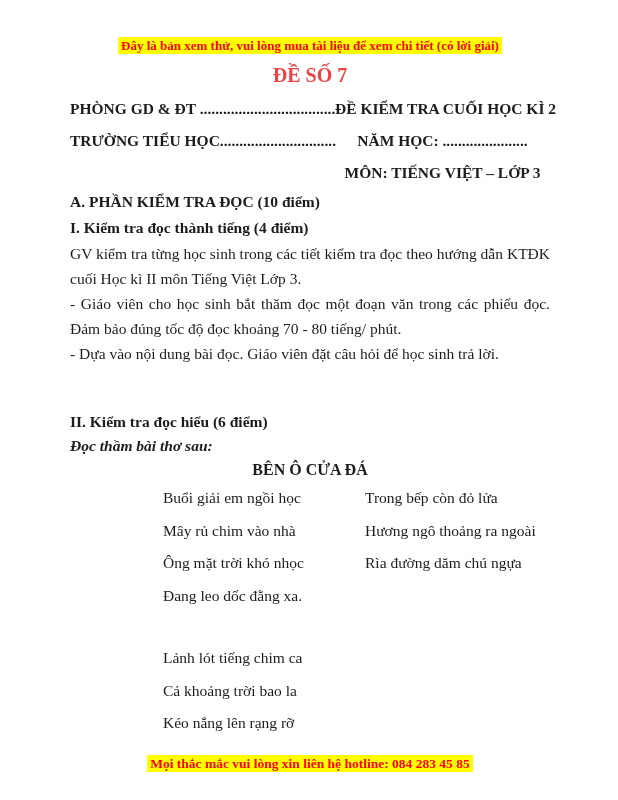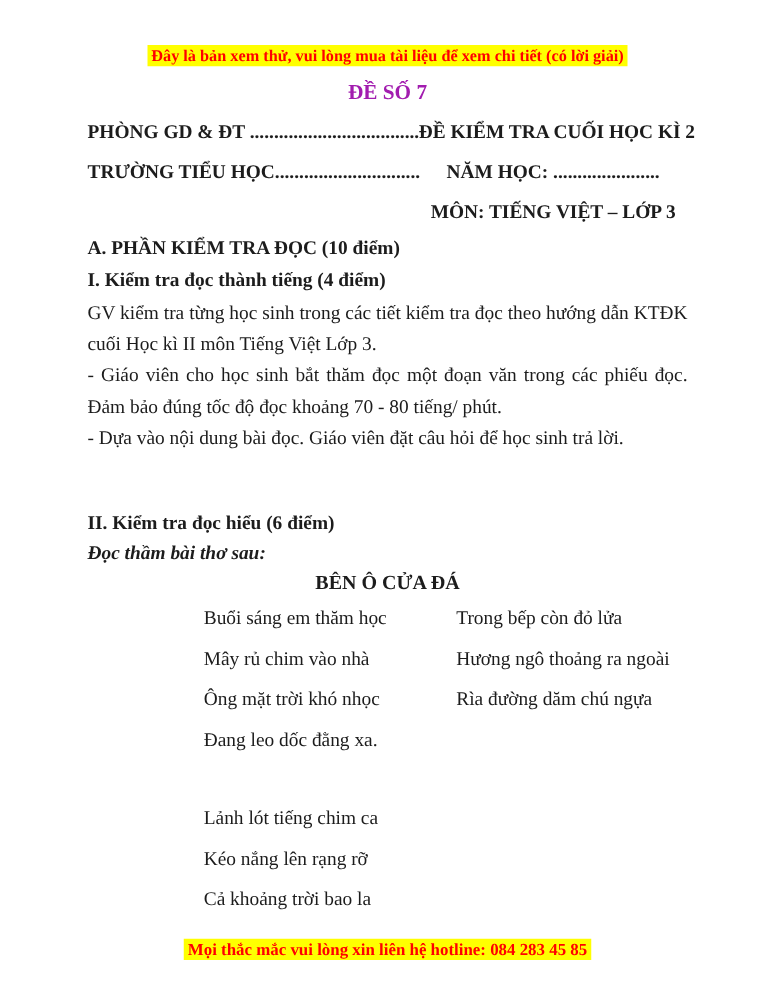--- a/index.html
+++ b/index.html
@@ -19,23 +19,23 @@
   .center { text-align: center; }
   .hl {
     background: #ffff00;
     color: #ff0000;
     font-weight: bold;
     padding: 1px 3px;
   }
   .top-banner-row span { font-size: 13px; }
   .exam-no-row { margin-top: 10px; }
   .exam-no-row span {
-    color: #a21caf;
+    color: #ef4444;
     font-weight: bold;
-    font-size: 17px;
+    font-size: 20px;
   }
   .header-block { margin-top: 6px; font-weight: bold; }
   .header-row { display: flex; line-height: 32px; }
   .h-left  { width: 265px; white-space: nowrap; }
   .h-right { flex: 1; text-align: center; white-space: nowrap; }
   .heading  { font-weight: bold; line-height: 26px; }
   .heading-tight { font-weight: bold; line-height: 24px; margin-top: 44px; }
   .para { text-align: justify; line-height: 25px; }
   .para-single { line-height: 25px; }
   .instruction { font-weight: bold; font-style: italic; line-height: 24px; }
@@ -84,36 +84,36 @@
   <p class="para-single">- Dựa vào nội dung bài đọc. Giáo viên đặt câu hỏi để học sinh trả lời.</p>
 
   <div class="heading-tight">II. Kiểm tra đọc hiểu (6 điểm)</div>
   <div class="instruction">Đọc thầm bài thơ sau:</div>
 
   <div class="poem-title">BÊN Ô CỬA ĐÁ</div>
 
   <div class="poem">
     <div class="stanza">
       <div class="poem-col-left">
-        <div>Buổi sáng em thăm học</div>
+        <div>Buổi giải em ngồi học</div>
         <div>Mây rủ chim vào nhà</div>
         <div>Ông mặt trời khó nhọc</div>
         <div>Đang leo dốc đằng xa.</div>
       </div>
       <div class="poem-col-right">
         <div>Trong bếp còn đỏ lửa</div>
         <div>Hương ngô thoảng ra ngoài</div>
         <div>Rìa đường dăm chú ngựa</div>
       </div>
     </div>
     <div class="stanza">
       <div class="poem-col-left">
         <div>Lảnh lót tiếng chim ca</div>
+        <div>Cả khoảng trời bao la</div>
         <div>Kéo nắng lên rạng rỡ</div>
-        <div>Cả khoảng trời bao la</div>
       </div>
     </div>
   </div>
 
   <div class="bottom-banner-row center">
     <span class="hl">Mọi thắc mắc vui lòng xin liên hệ hotline: 084 283 45 85</span>
   </div>
 
 </div>
 

